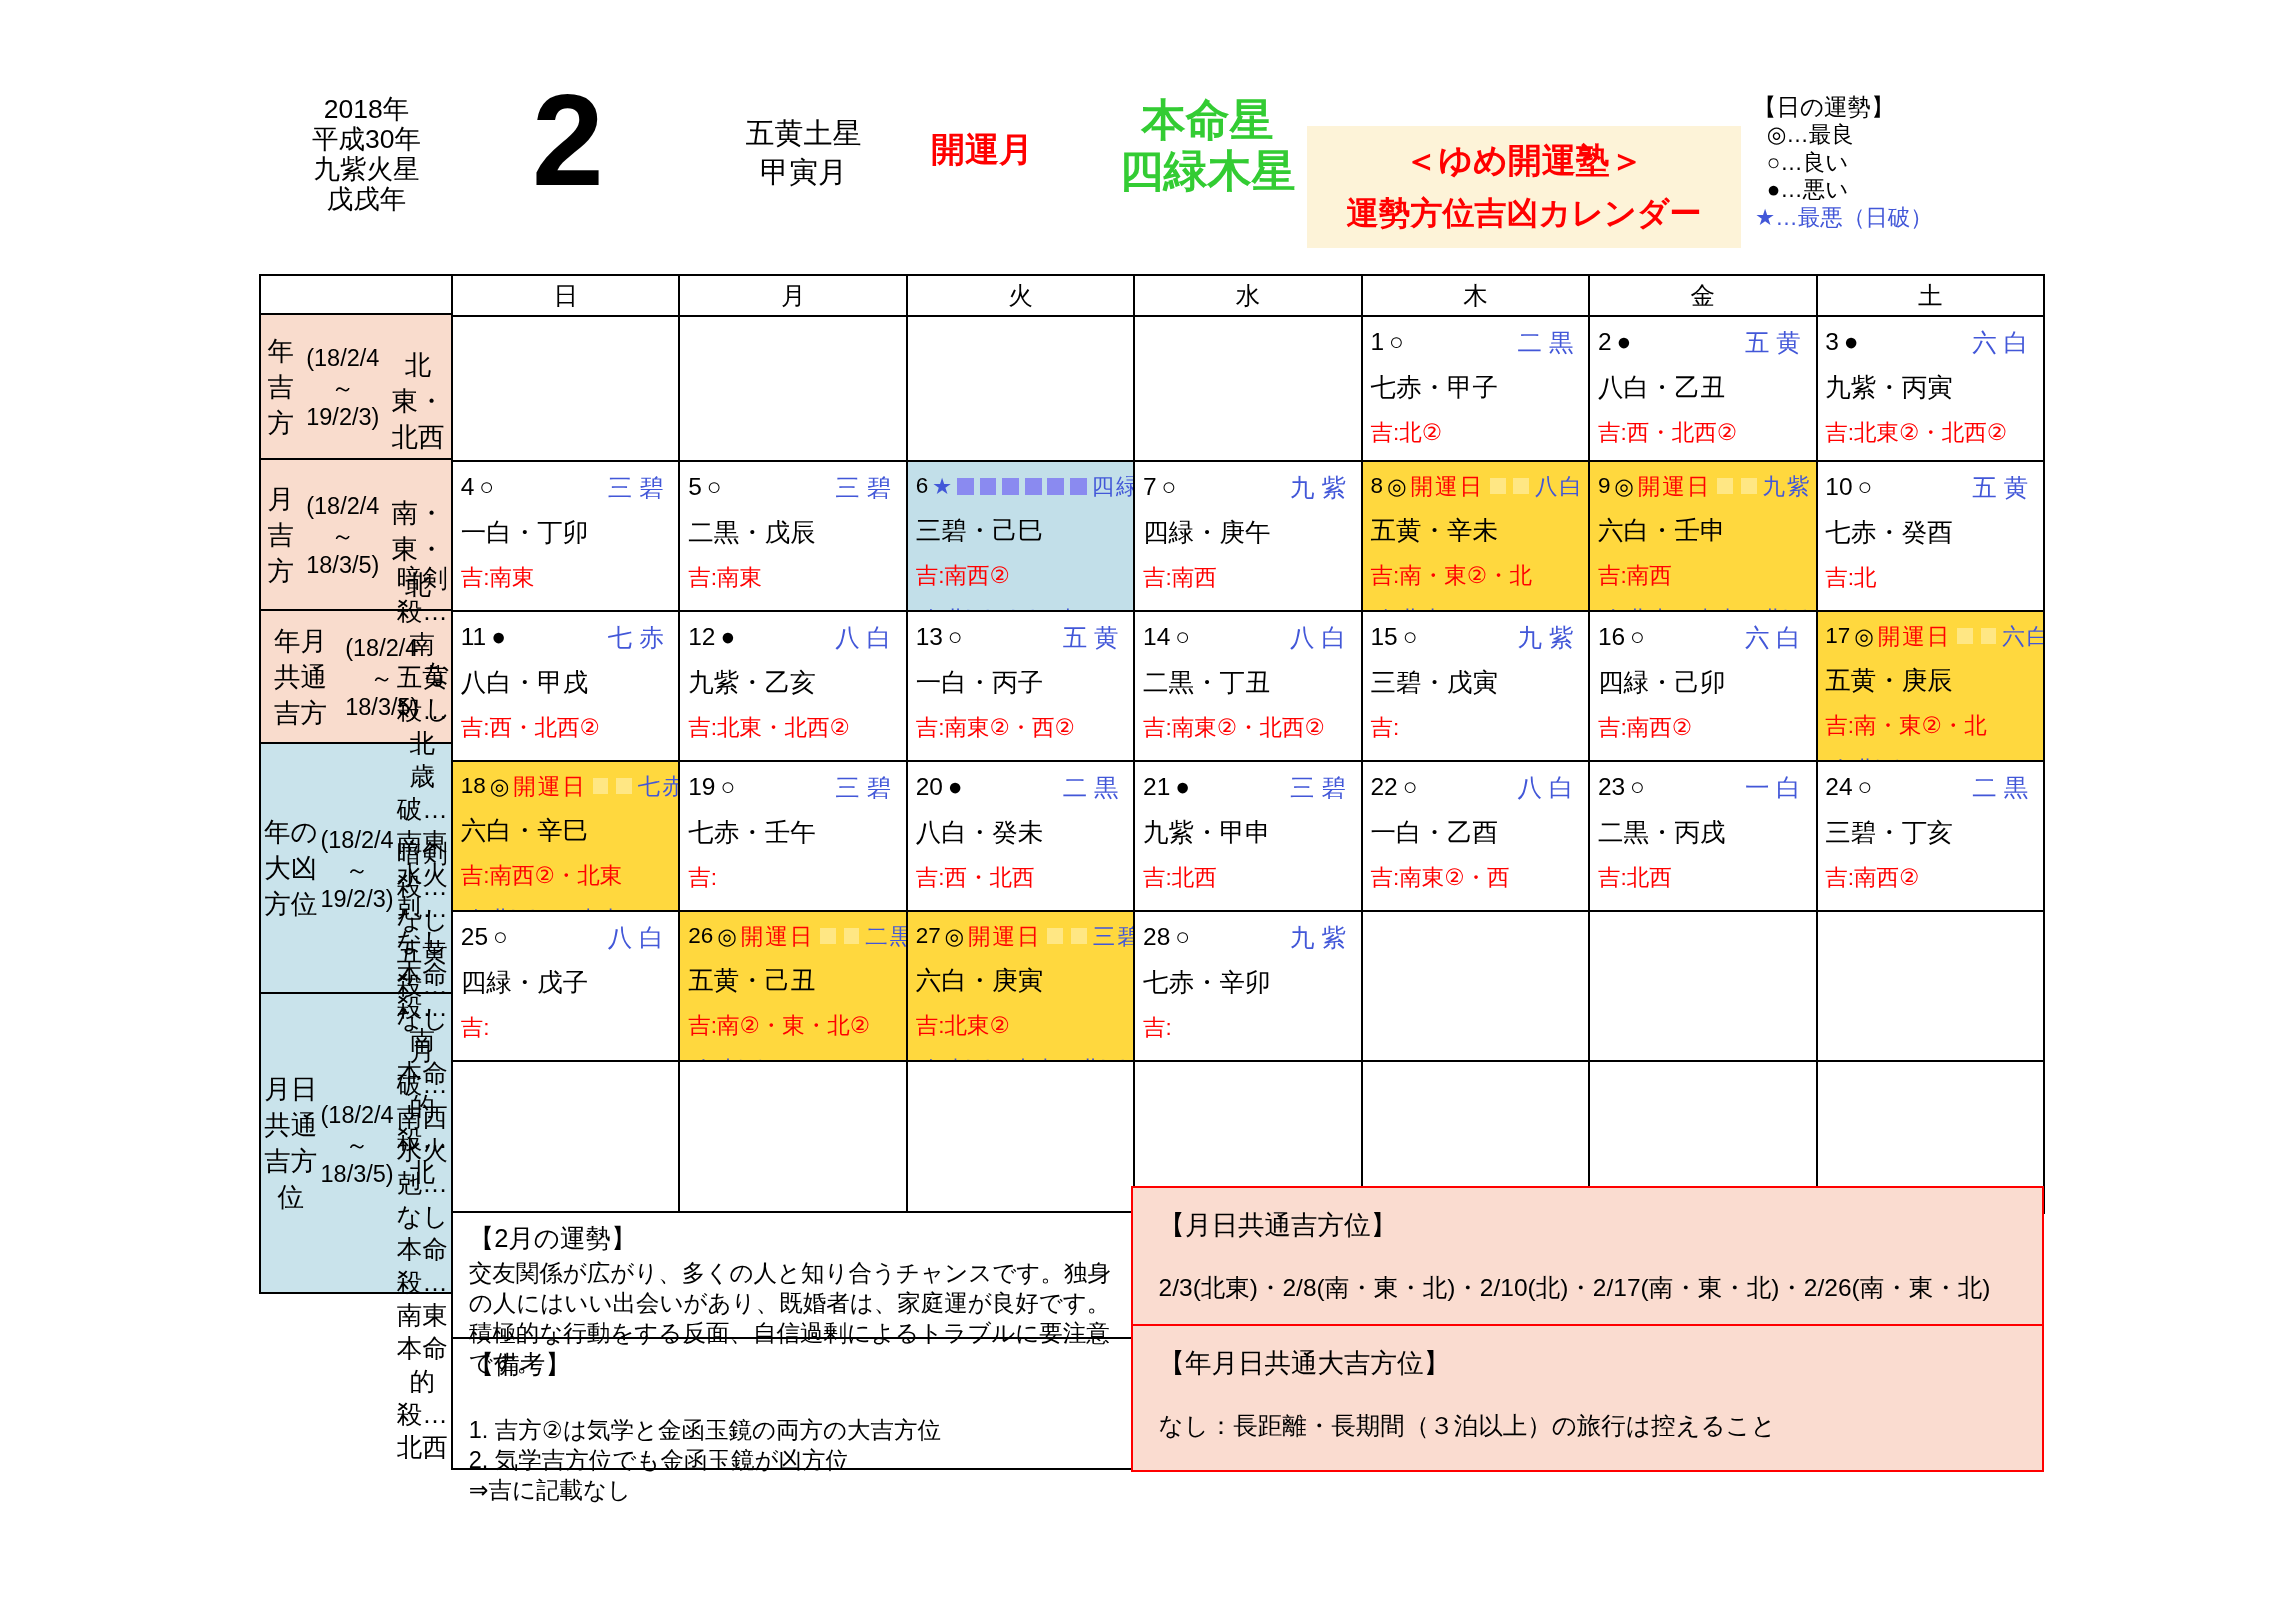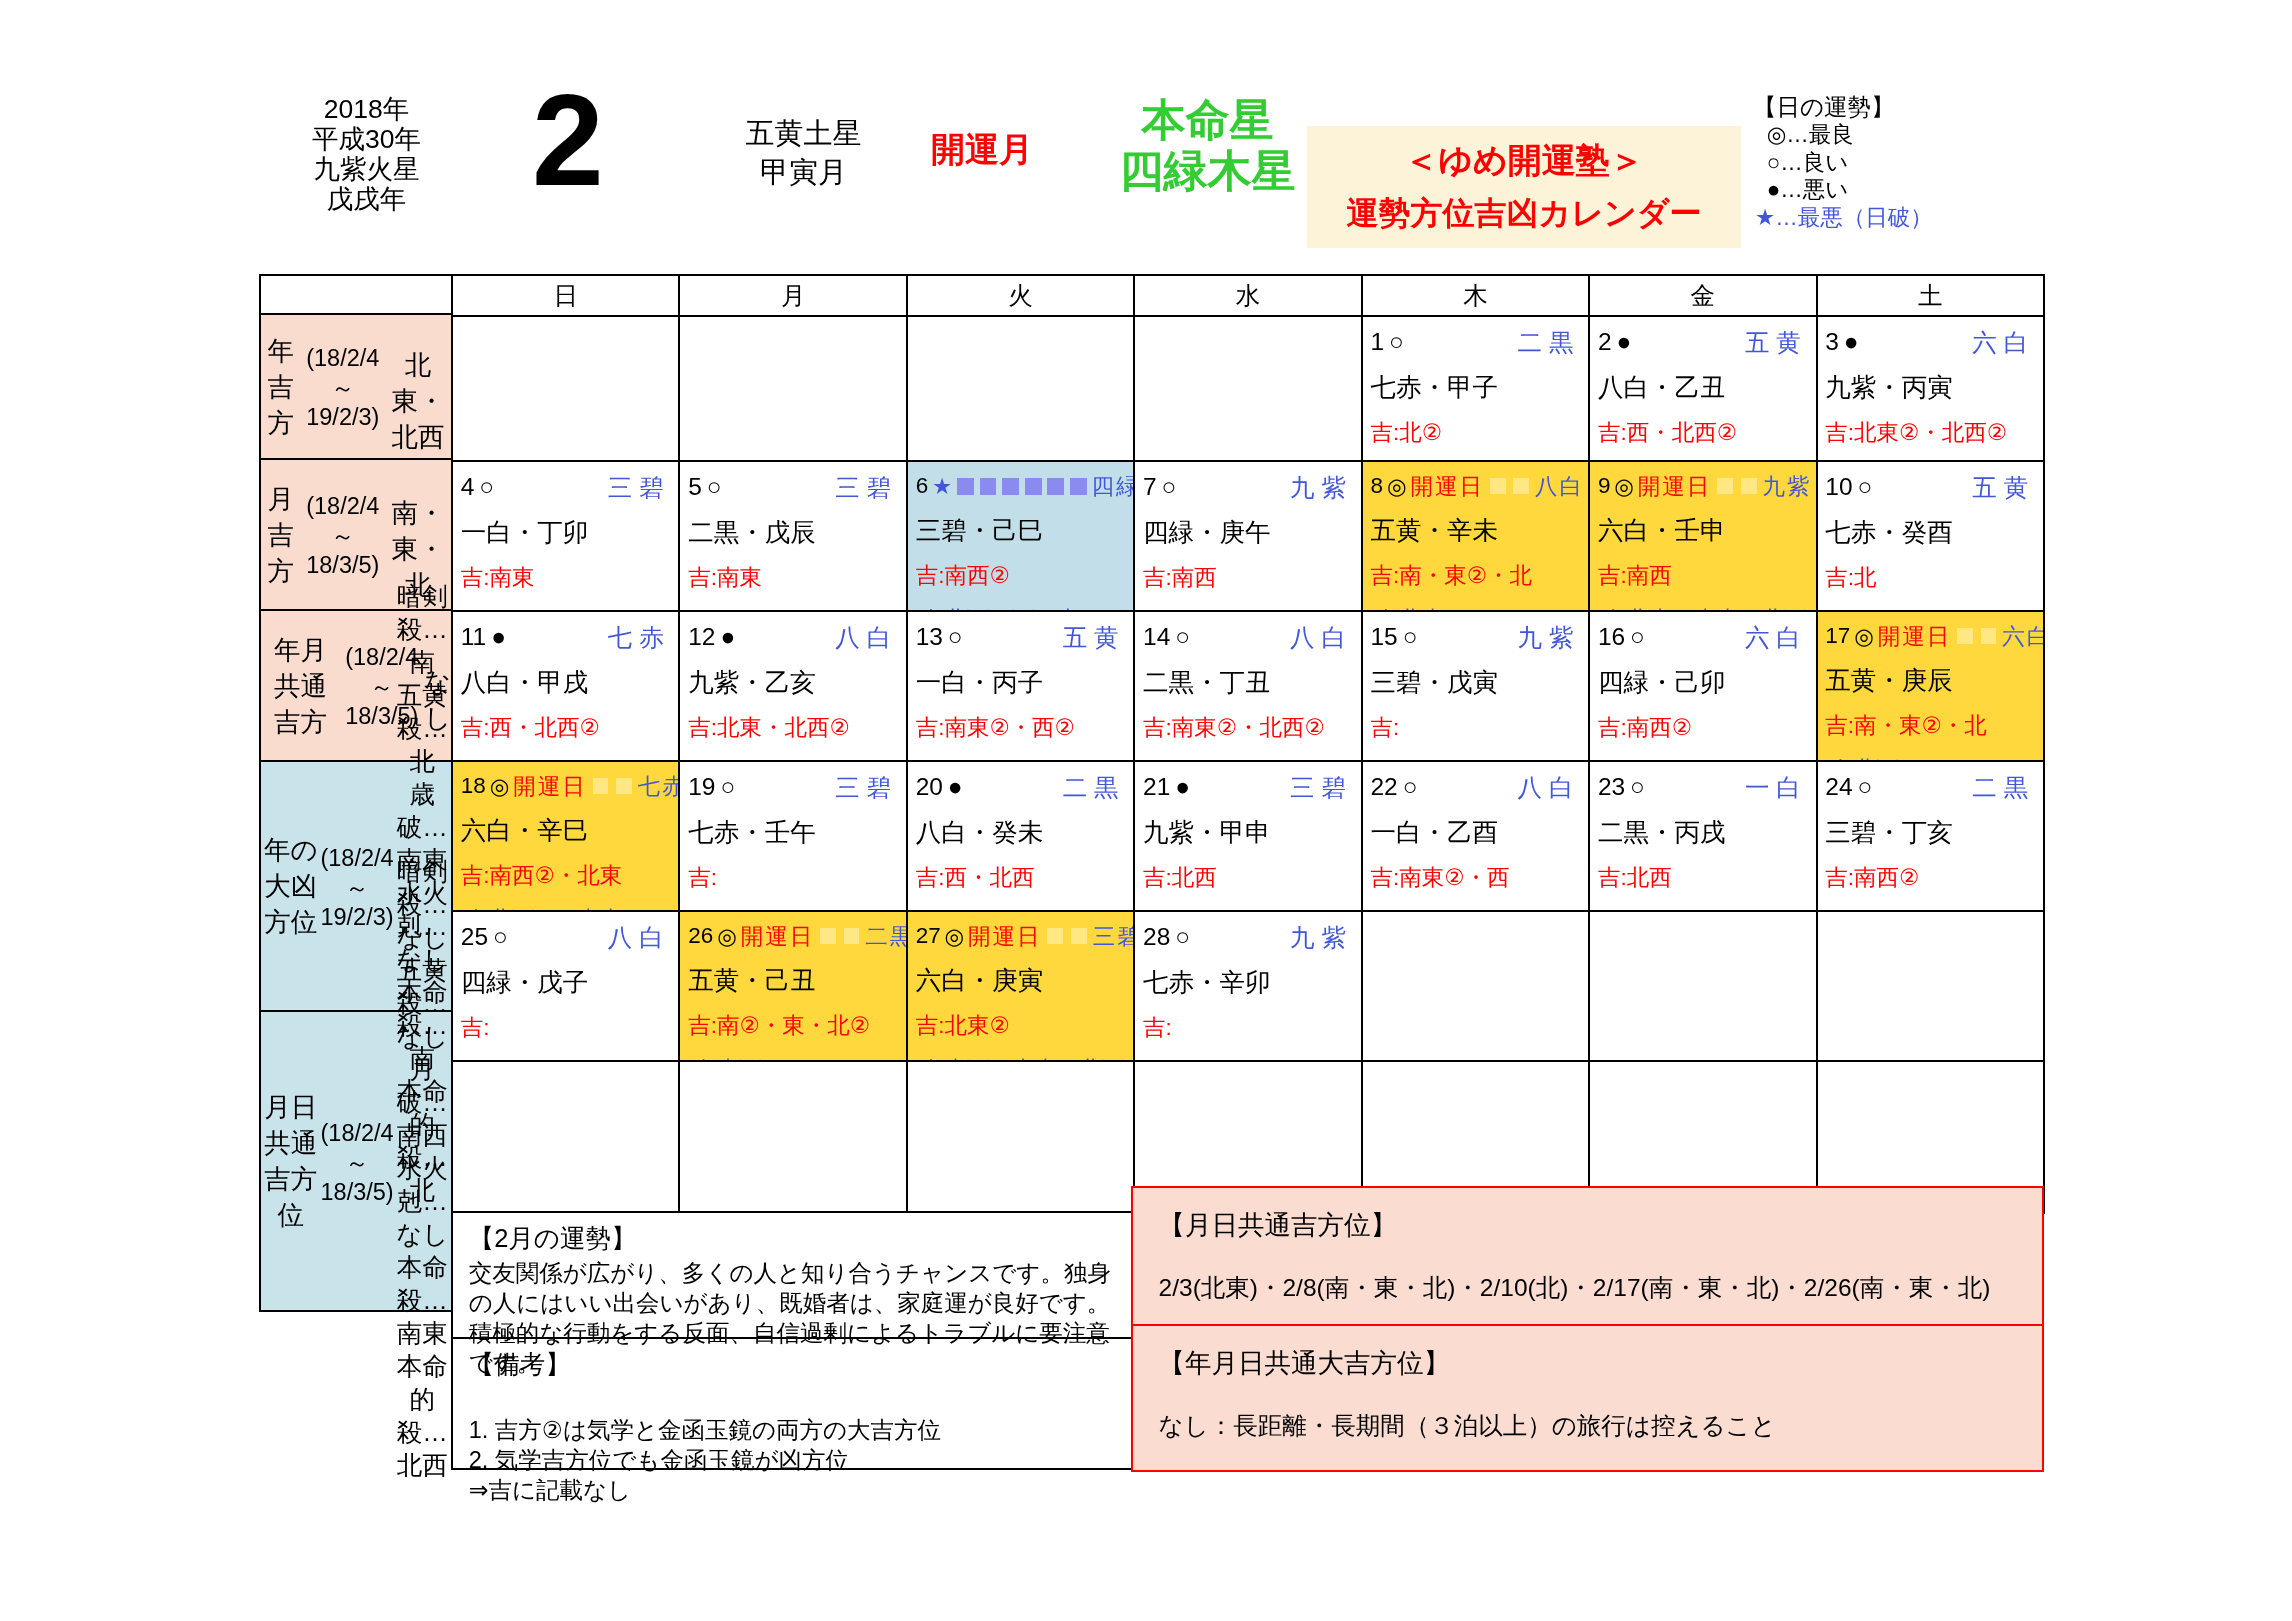--- a/index.html
+++ b/index.html
@@ -24,21 +24,21 @@
   .legend .lt{font-size:23.5px;}
   .legend .li{padding-left:13.7px;}
   .legend .lw{color:var(--blue,#4169e1);padding-left:2px;}
   
   .cal-wrap{position:absolute;left:259px;top:274px;}
   .sidebar{position:absolute;left:0;top:0;width:192px;}
   .sidebar>div{border-left:2.9px solid #000;border-bottom:2.9px solid #000;}
   .sb-corner{height:41px;border-top:2.9px solid #000;background:#fff;}
   .sidebar>div:nth-child(2){height:145px;}
   .sidebar>div:nth-child(3){height:151px;}
-  .sidebar>div:nth-child(4){height:151px;}
+  .sidebar>div:nth-child(4){height:133px;}
   .sidebar>div:nth-child(5){height:250px;}
   .sidebar>div:nth-child(6){height:300px;}
   .sb-sec{display:flex;flex-direction:row;align-items:center;text-align:center;}
   .sb-sec.pink{background:var(--pink,#f9dccd);}
   .sb-sec.blue{background:var(--lblue,#c9e3eb);}
   .sb-title{font-size:26.5px;}
   .sb-period{font-size:23.5px;margin-top:3.9px;}
   .sb-value{font-size:26.5px;margin-top:29px;}
   .sb-lines{margin-top:15.7px;font-size:25.5px;line-height:33px;}
   .main{position:absolute;left:192px;top:0;width:1594px;}

